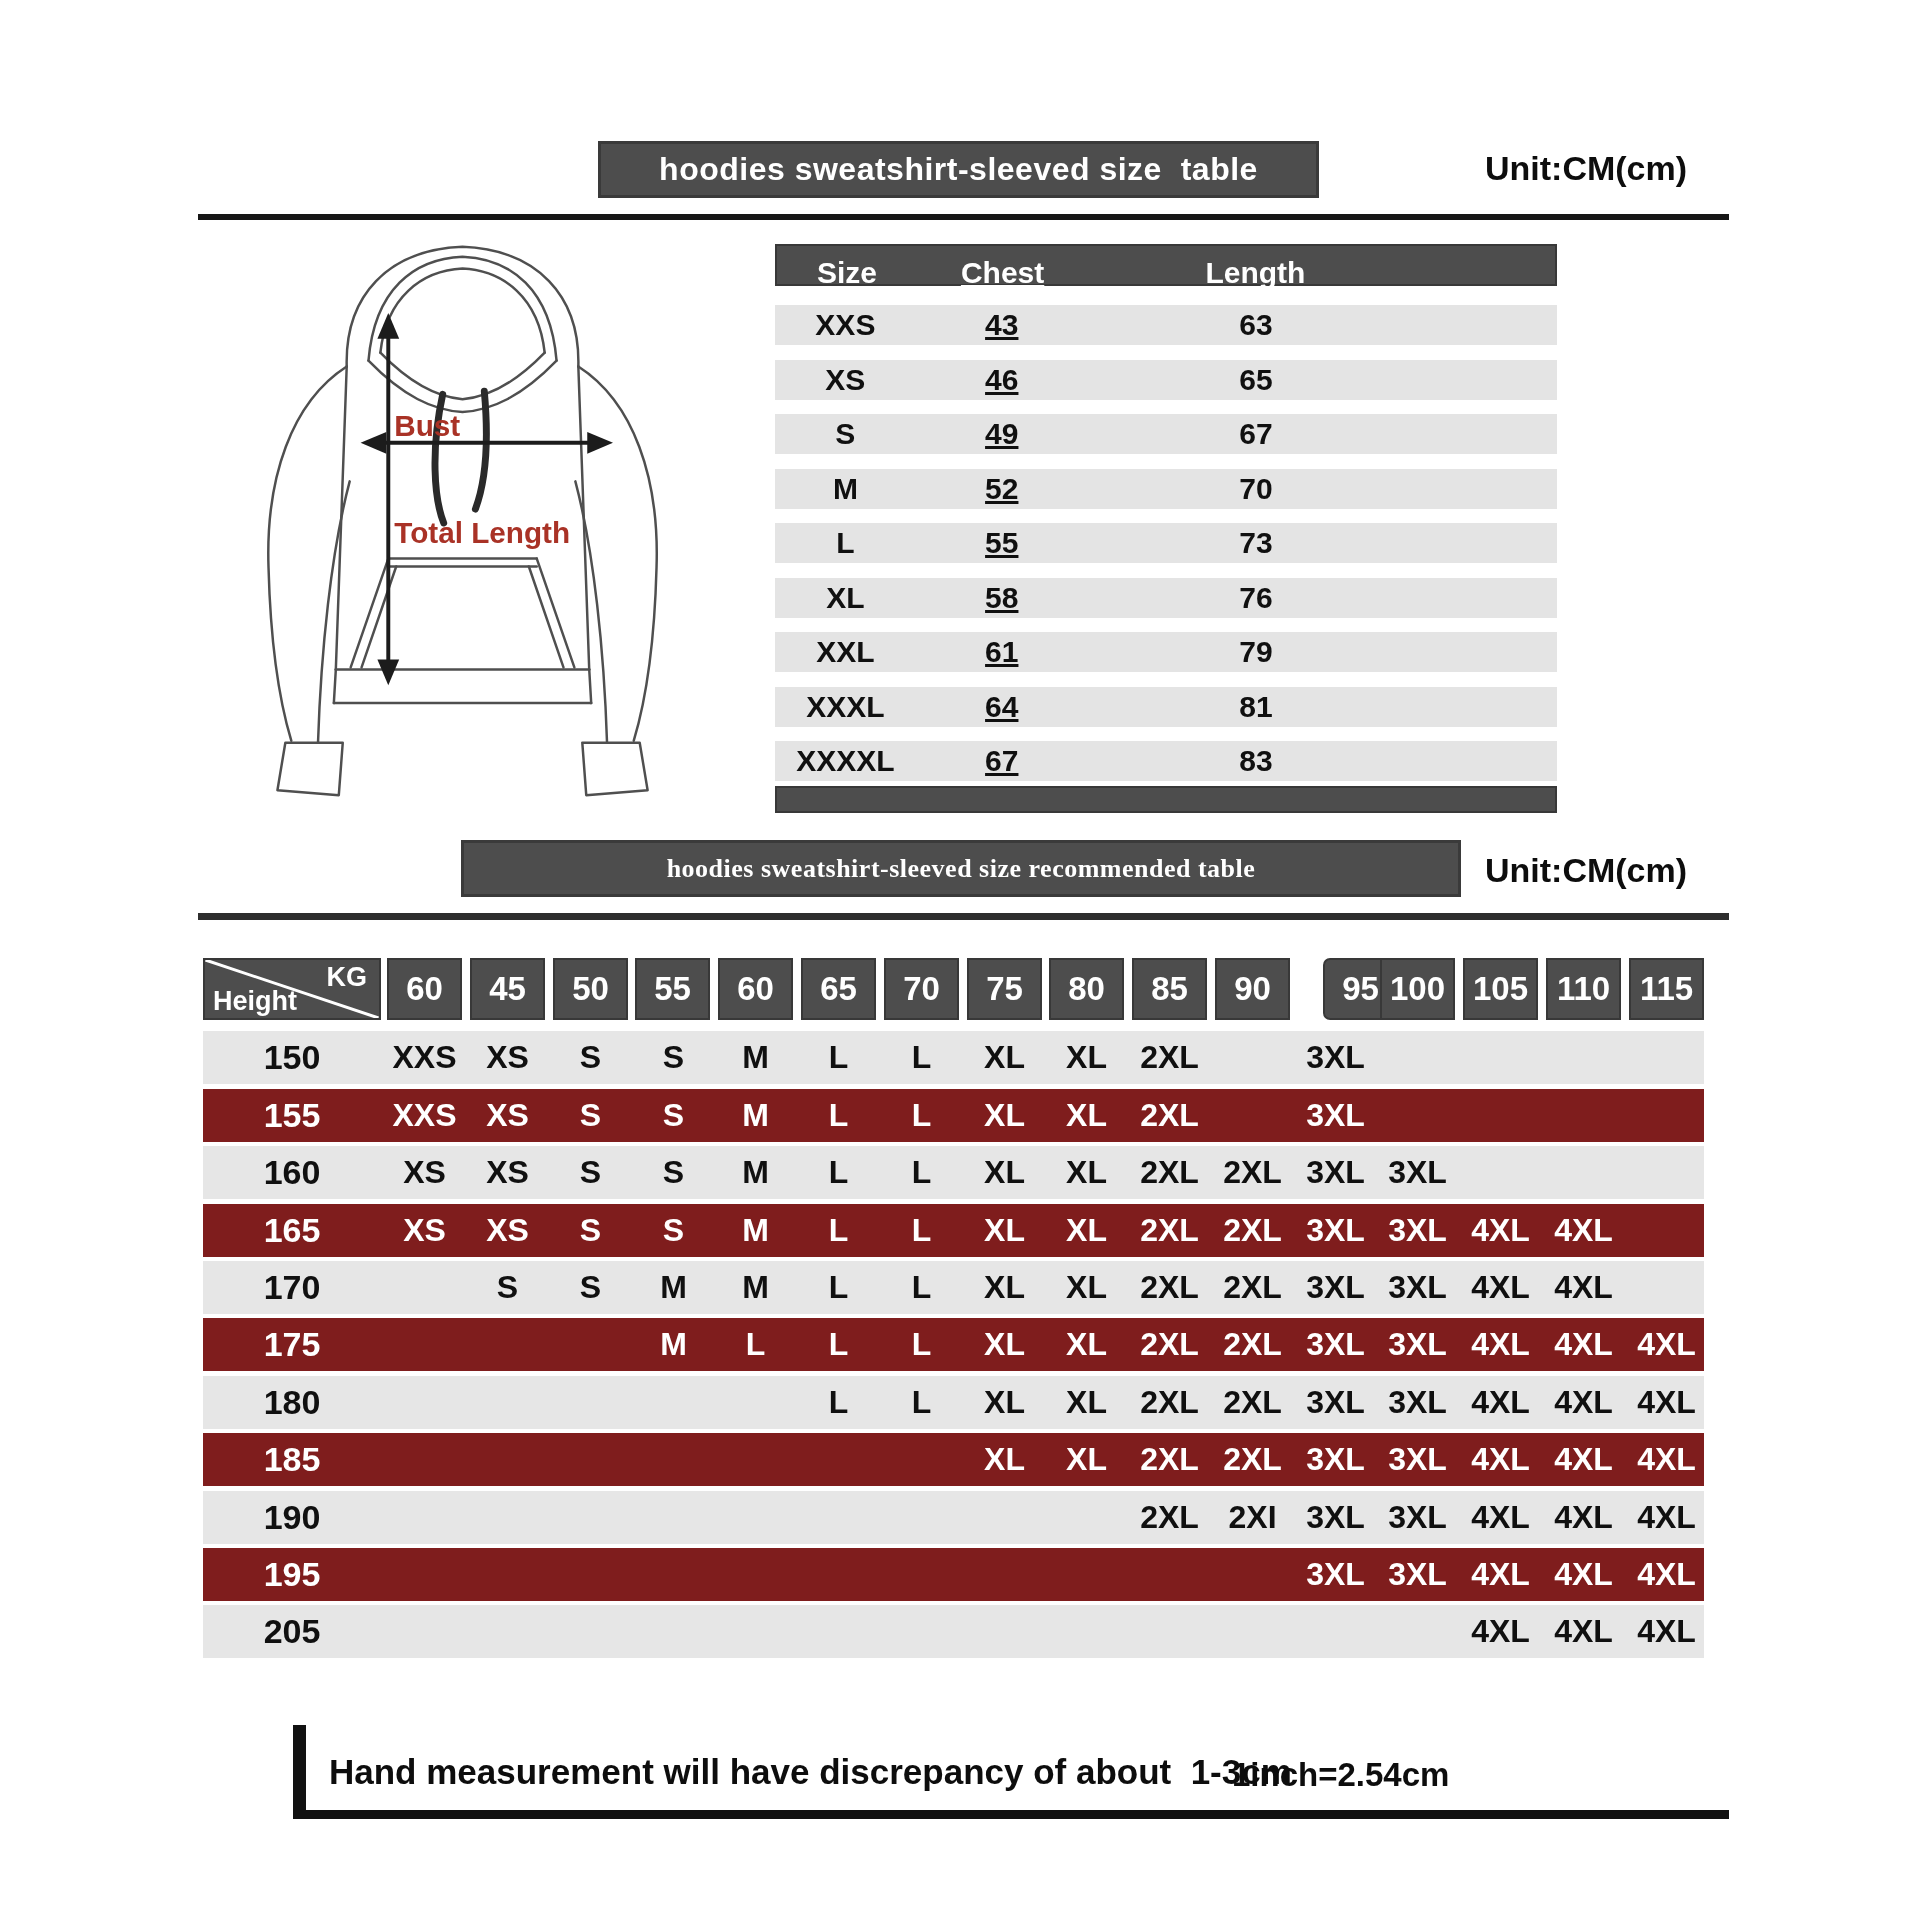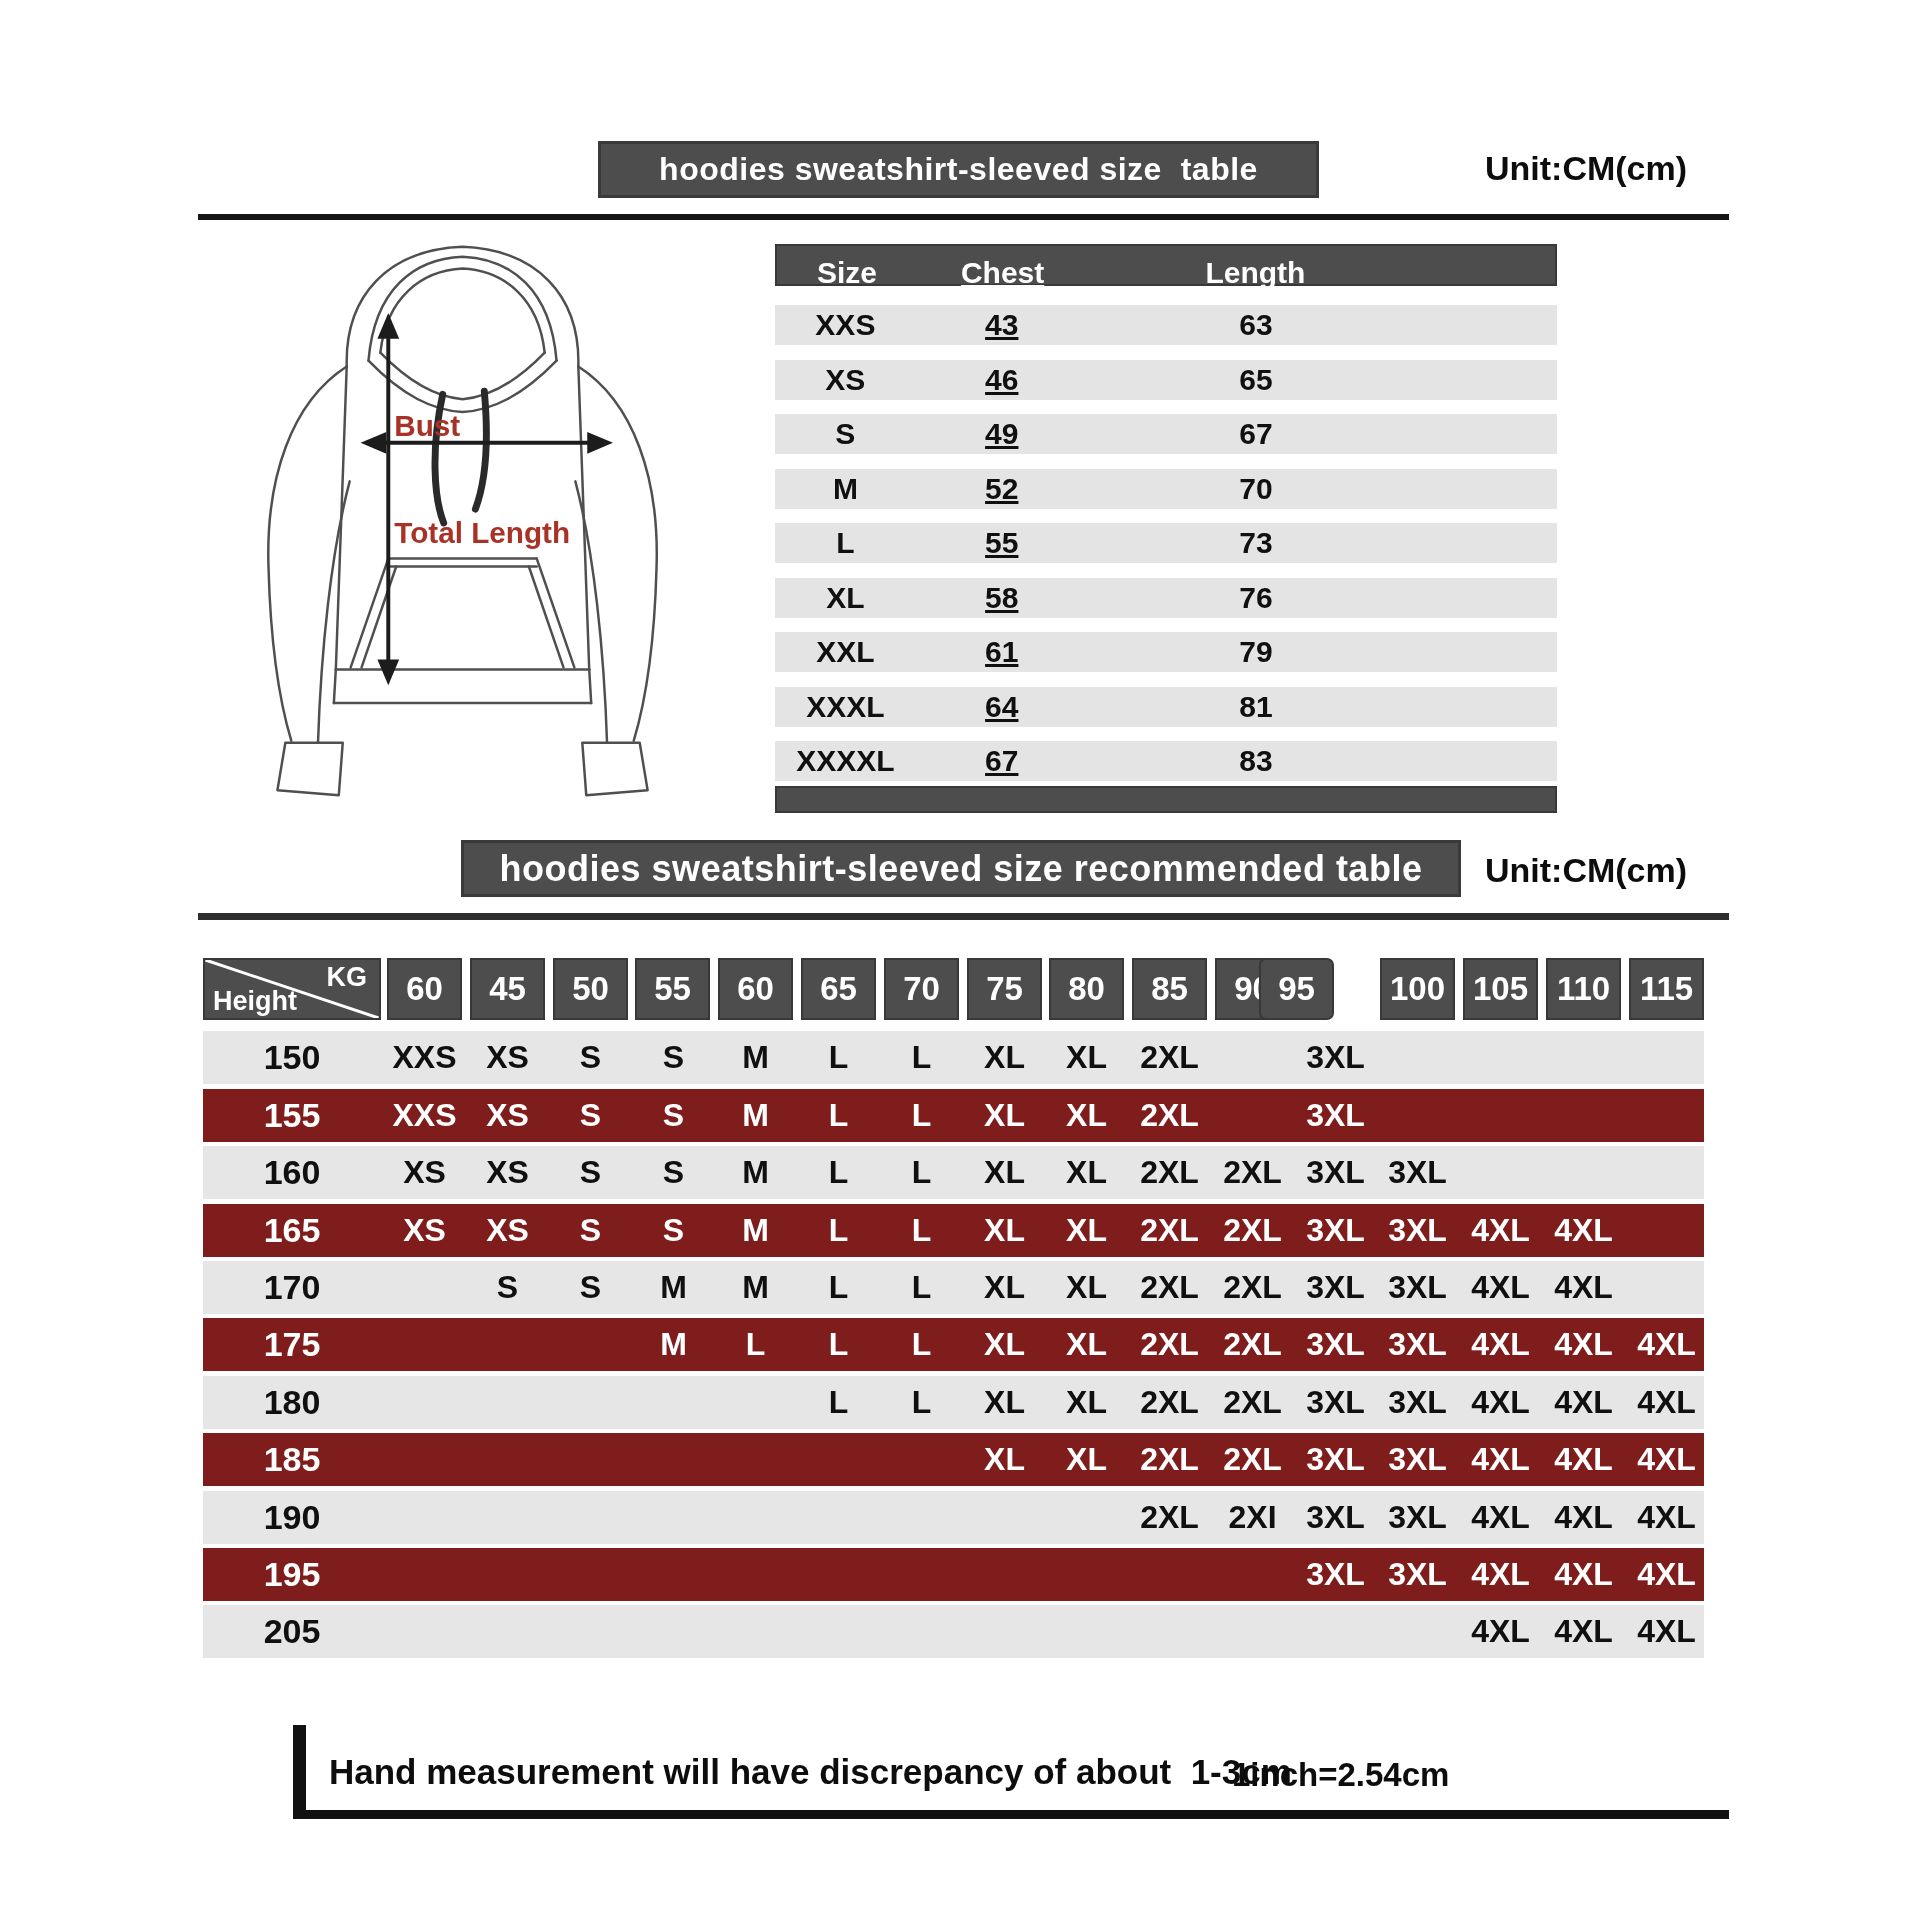--- a/index.html
+++ b/index.html
@@ -4,21 +4,21 @@
 <style>
   * { margin:0; padding:0; box-sizing:border-box; }
   html,body { background:#ffffff; }
   body { font-family:"Liberation Sans", sans-serif; }
   .canvas { position:relative; width:1927px; height:1927px; background:#fff; overflow:hidden; }
 
   .titlebar { position:absolute; background:#4d4d4d; border:3px solid #3a3a3a;
               display:flex; align-items:center; justify-content:center; }
   .titlebar span { color:#fff; font-weight:bold; white-space:pre; letter-spacing:0.5px; }
   .t1 { left:598px; top:141px; width:721px; height:57px; font-size:32px; }
-  .t2 { left:461px; top:840px; width:1000px; height:57px; font-size:36px; }
+  .t2 { left:461px; top:840px; width:1000px; height:57px; font-size:26px;font-family:Liberation Serif, serif; }
 
   .unit { position:absolute; font-weight:bold; color:#0d0d0d; font-size:34px; }
   .u1 { left:1485px; top:149px; }
   .u2 { left:1485px; top:851px; }
 
   .divider { position:absolute; left:198px; width:1531px; background:#161616; }
   .d1 { top:214px; height:6px; }
   .d2 { top:913px; height:7px; background:#2e2e2e; }
 
   .hoodie { position:absolute; left:220px; top:226px; }
@@ -193,21 +193,21 @@
         <div class="rt-wbox" style="left: 267px;">45</div>
         <div class="rt-wbox" style="left: 350px;">50</div>
         <div class="rt-wbox" style="left: 432px;">55</div>
         <div class="rt-wbox" style="left: 515px;">60</div>
         <div class="rt-wbox" style="left: 598px;">65</div>
         <div class="rt-wbox" style="left: 681px;">70</div>
         <div class="rt-wbox" style="left: 764px;">75</div>
         <div class="rt-wbox" style="left: 846px;">80</div>
         <div class="rt-wbox" style="left: 929px;">85</div>
         <div class="rt-wbox" style="left: 1012px;">90</div>
-        <div class="rt-wbox" style="left: 1056px; border-radius: 7px;">95</div>
+        <div class="rt-wbox" style="left: 1120px; border-radius: 7px;">95</div>
         <div class="rt-wbox" style="left: 1177px;">100</div>
         <div class="rt-wbox" style="left: 1260px;">105</div>
         <div class="rt-wbox" style="left: 1343px;">110</div>
         <div class="rt-wbox" style="left: 1426px;">115</div>
       </div>
     <div id="rt-rows">
         <div class="rt-row light" style="top: 73px;">
           <span class="rt-hlabel">150</span>
           <span class="rt-cell" style="left: 178px;">XXS</span>
           <span class="rt-cell" style="left: 261px;">XS</span>

